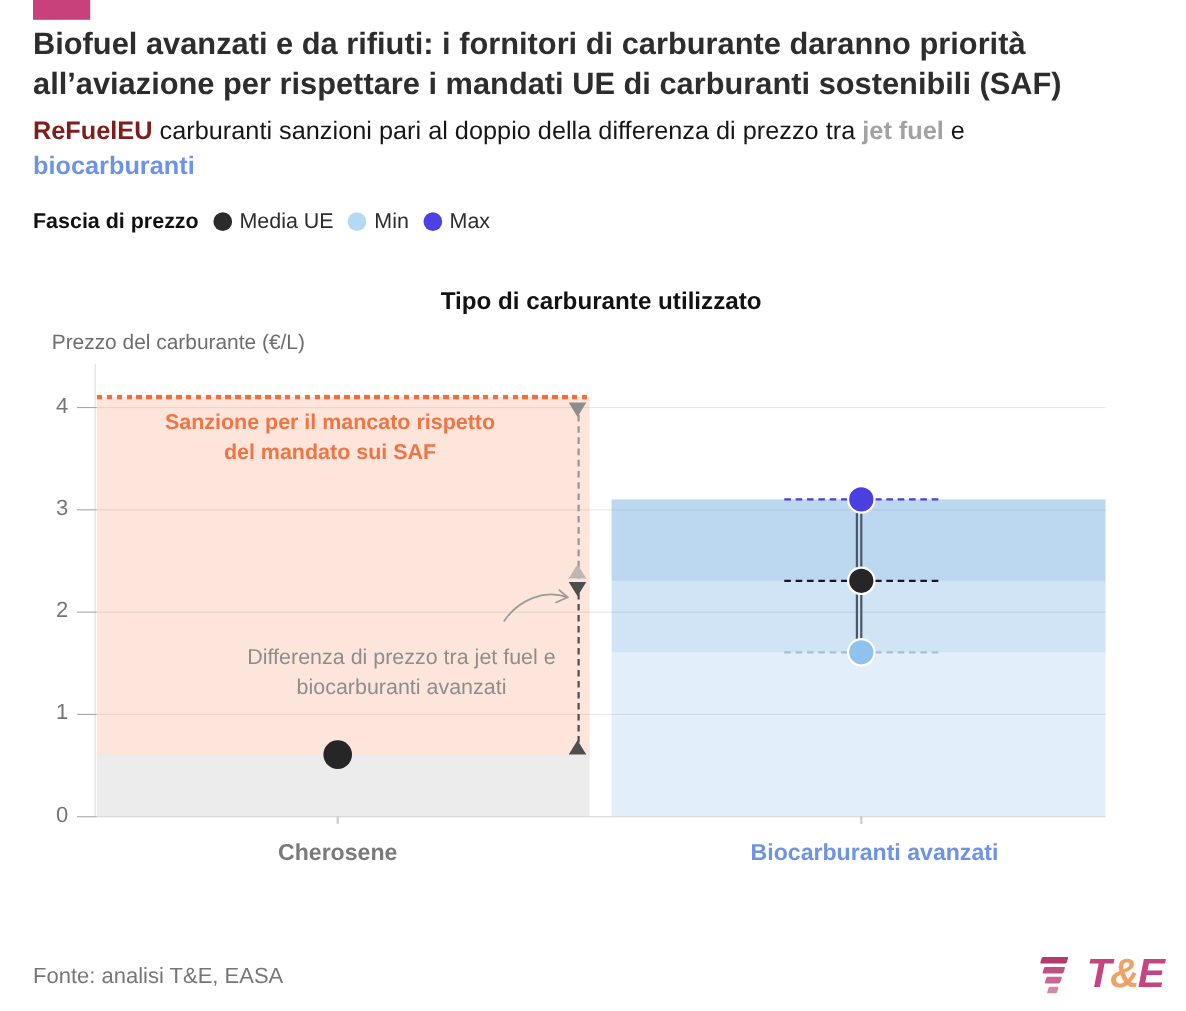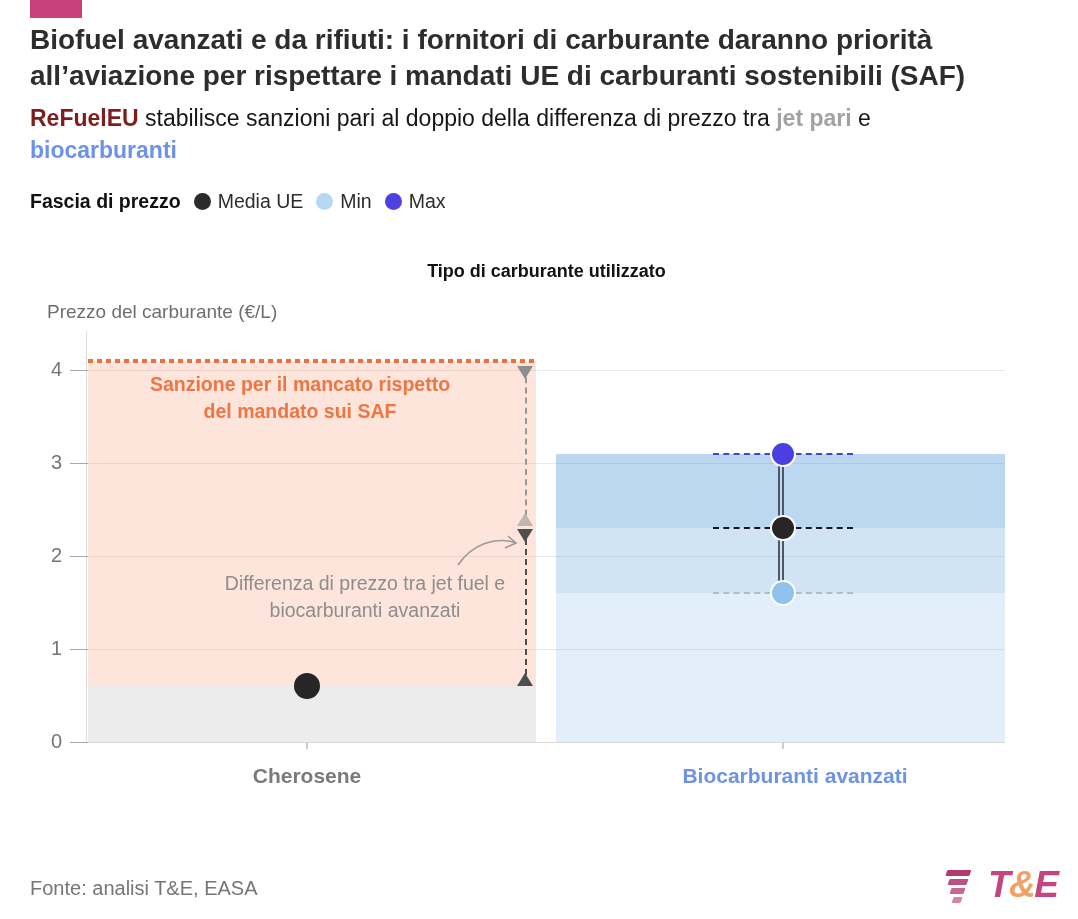--- a/index.html
+++ b/index.html
@@ -15,21 +15,21 @@
   .subtitle .jet  { color:#a2a2a2; font-weight:bold; }
   .subtitle .bio  { color:#6d92e6; font-weight:bold; }
 
   .legend { position:absolute; left:30px; top:190px; display:flex; align-items:center; gap:10px;
             font-size:19.5px; color:#2c2c2c; }
   .legend .legend-title { font-weight:bold; color:#111; }
   .legend .item { display:flex; align-items:center; gap:7px; margin-left:3px; }
   .legend .dot { width:17px; height:17px; border-radius:50%; display:inline-block; }
 
   .chart-title { position:absolute; left:88px; top:261px; width:917px; text-align:center;
-                 font-size:18px; font-weight:bold; color:#121212; }
+                 font-size:22px; font-weight:bold; color:#121212; }
   .ylabel { position:absolute; left:47px; top:301px; font-size:19px; color:#6e6e6e; }
 
   #chart { position:absolute; left:0; top:0; width:1078px; height:670px; }
 
   .yaxis { position:absolute; left:86px; top:331px; width:1px; height:411px; background:#dedede; }
   .gridline { position:absolute; left:88px; width:917px; height:1px; background:#e9e9e9; }
   .gridline.baseline { background:#d8d8d8; }
   .tickstub { position:absolute; left:70px; width:18px; height:1px; background:#a8a8a8; }
   .ticklabel { position:absolute; left:14px; width:48px; text-align:right; font-size:20px; color:#757575; }
 
@@ -62,21 +62,21 @@
   .connector { position:absolute; left:778px; width:6px; box-sizing:border-box;
                border-left:2px solid #4c5866; border-right:2px solid #4c5866; }
 
   .dotmark { position:absolute; width:26px; height:26px; border-radius:50%; box-sizing:border-box; }
   .dotmark.ring { border:2.5px solid #ffffff; }
 
   .coltick { position:absolute; top:742px; width:2px; height:7px; background:#cccccc; }
 
   .annot-sanction { position:absolute; left:140px; top:371px; width:320px; text-align:center;
                     font-size:19.5px; font-weight:bold; line-height:1.38; color:#ee7544; z-index:5; }
-  .annot-diff { position:absolute; left:205px; top:570px; width:320px; text-align:center;
+  .annot-diff { position:absolute; left:205px; top:585px; width:320px; text-align:center;
                 font-size:19.5px; line-height:1.4; color:#8d8d8d; z-index:5; }
   .curve-arrow { position:absolute; left:452px; top:530px; z-index:5; }
 
   .cat-label { position:absolute; top:764px; text-align:center; font-size:21px; font-weight:bold; z-index:5; }
   .cat-label.kero { left:162px; width:290px; color:#7a7a7a; }
   .cat-label.bio  { left:628px; width:334px; color:#6d92e6; }
 
   .footer-source { position:absolute; left:30px; top:877px; font-size:20px; color:#767676; }
 
   .logo { position:absolute; left:942px; top:866px; display:flex; align-items:flex-start; gap:22px; }
@@ -96,21 +96,21 @@
 
 <div class="page">
 
   <div class="brand-block"></div>
 
   <div class="title">
     <div>Biofuel avanzati e da rifiuti: i fornitori di carburante daranno priorità</div>
     <div>all’aviazione per rispettare i mandati UE di carburanti sostenibili (SAF)</div>
   </div>
 
-  <div class="subtitle"><span class="lead">ReFuelEU</span><span> stabilisce sanzioni pari al doppio della differenza di prezzo tra </span><span class="jet">jet pari</span><span> e</span><br><span class="bio">biocarburanti</span></div>
+  <div class="subtitle"><span class="lead">ReFuelEU</span><span> carburanti sanzioni pari al doppio della differenza di prezzo tra </span><span class="jet">jet fuel</span><span> e</span><br><span class="bio">biocarburanti</span></div>
 
   <div class="legend">
     <span class="legend-title">Fascia di prezzo</span>
     <span class="item">
       <span class="dot" style="background-color: rgb(43, 43, 43);"></span>
       <span>Media UE</span>
     </span>
     <span class="item">
       <span class="dot" style="background-color: rgb(181, 217, 243);"></span>
       <span>Min</span>

